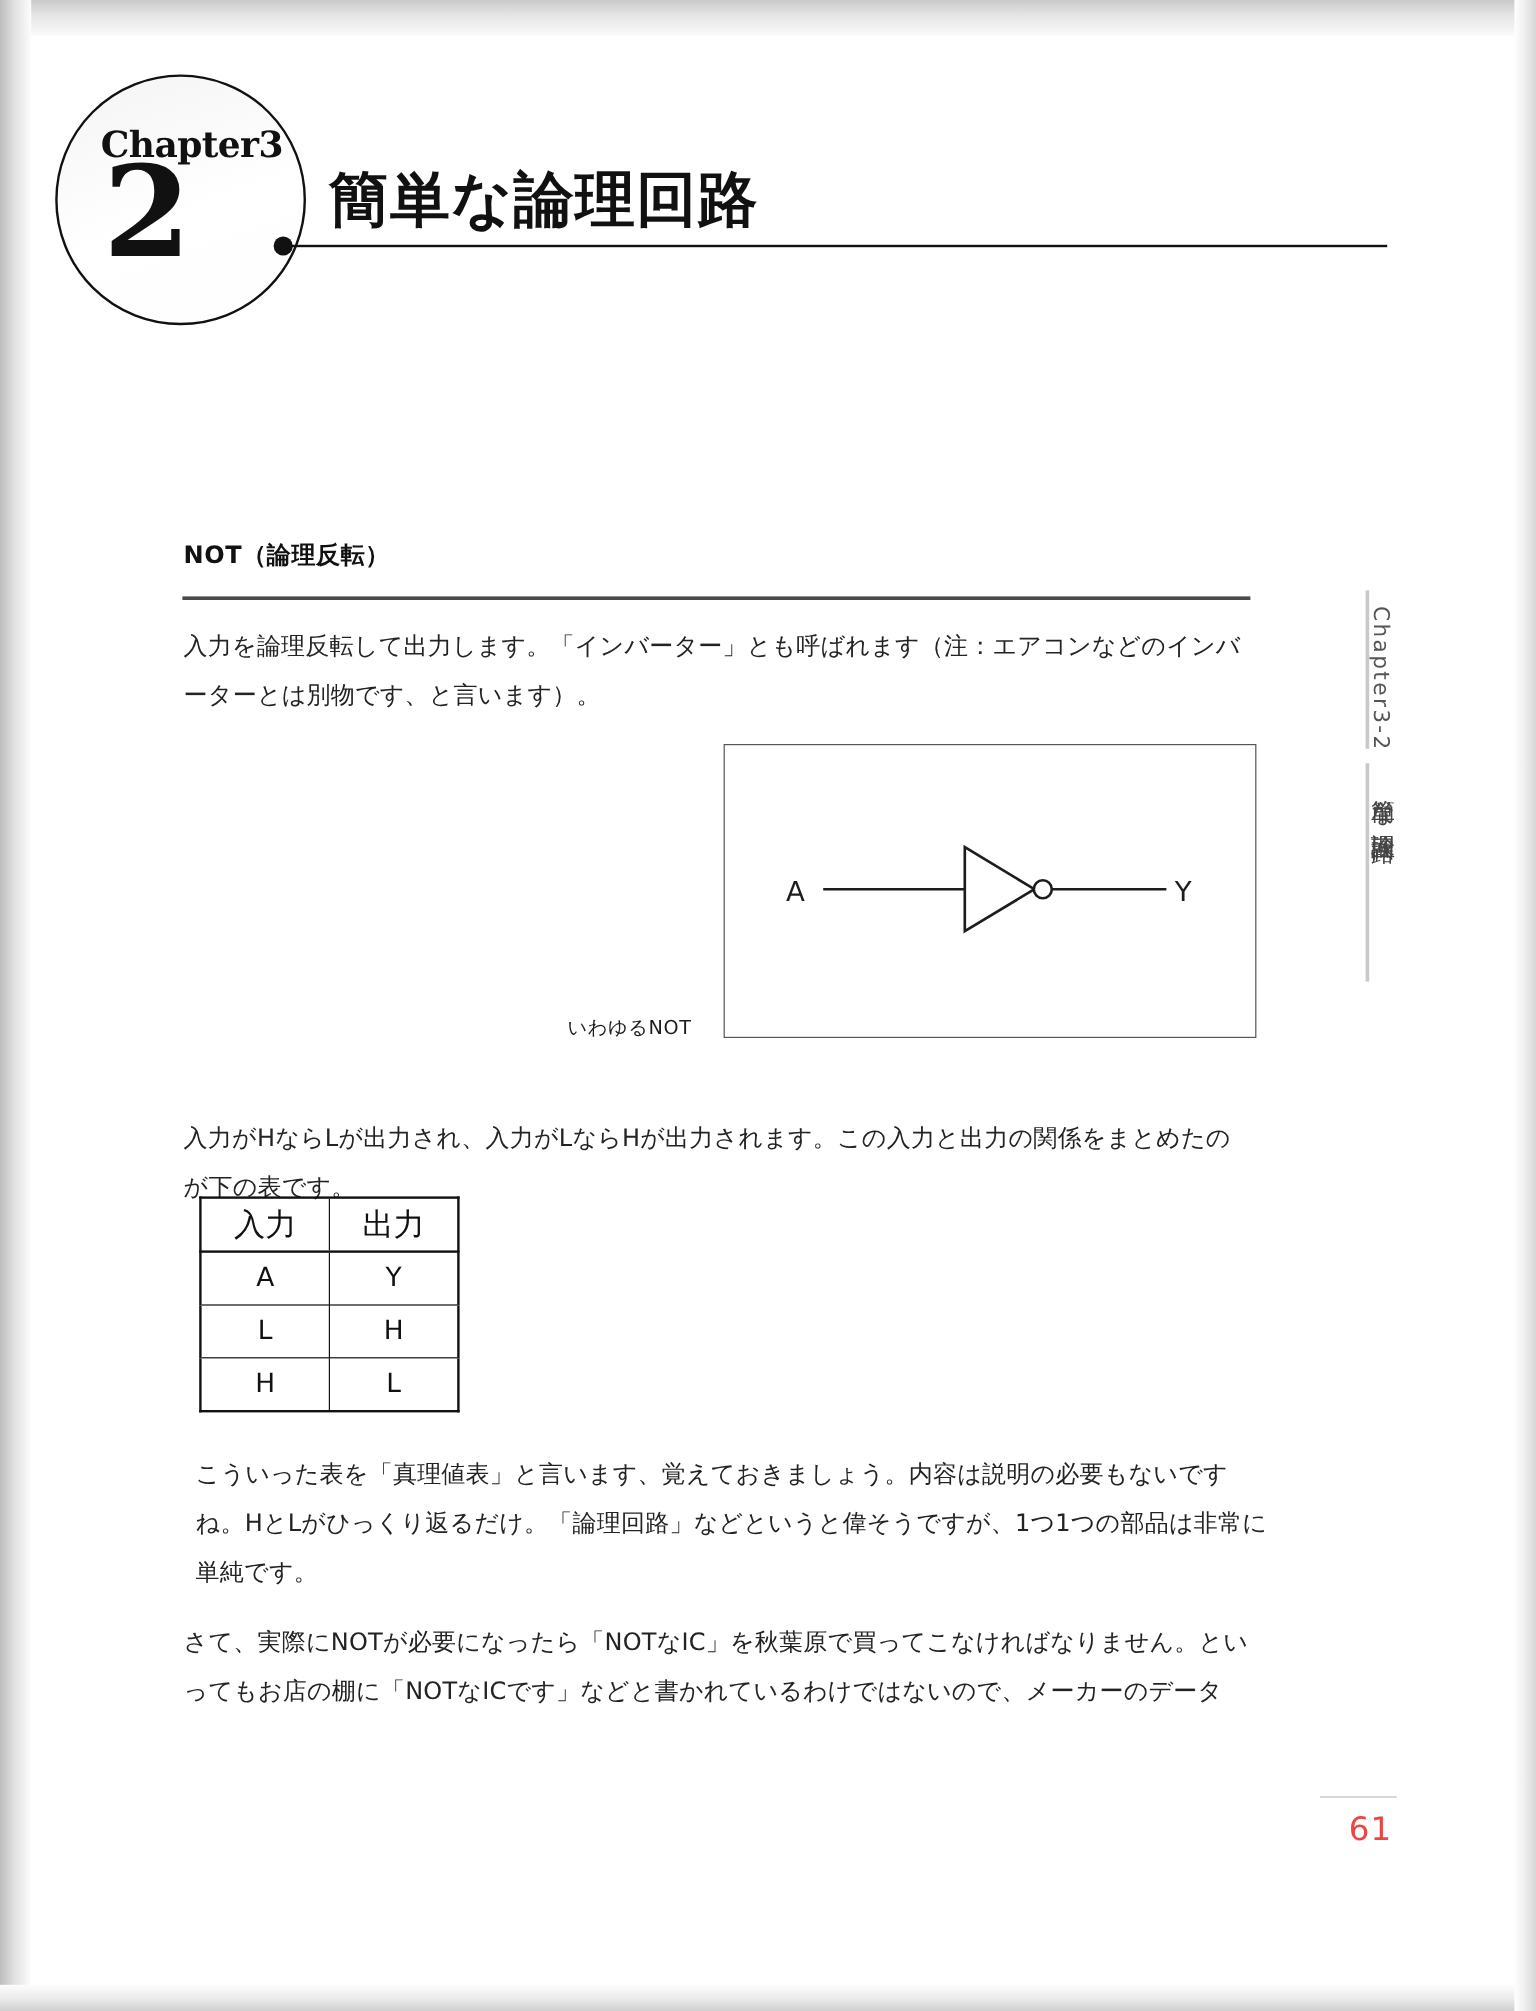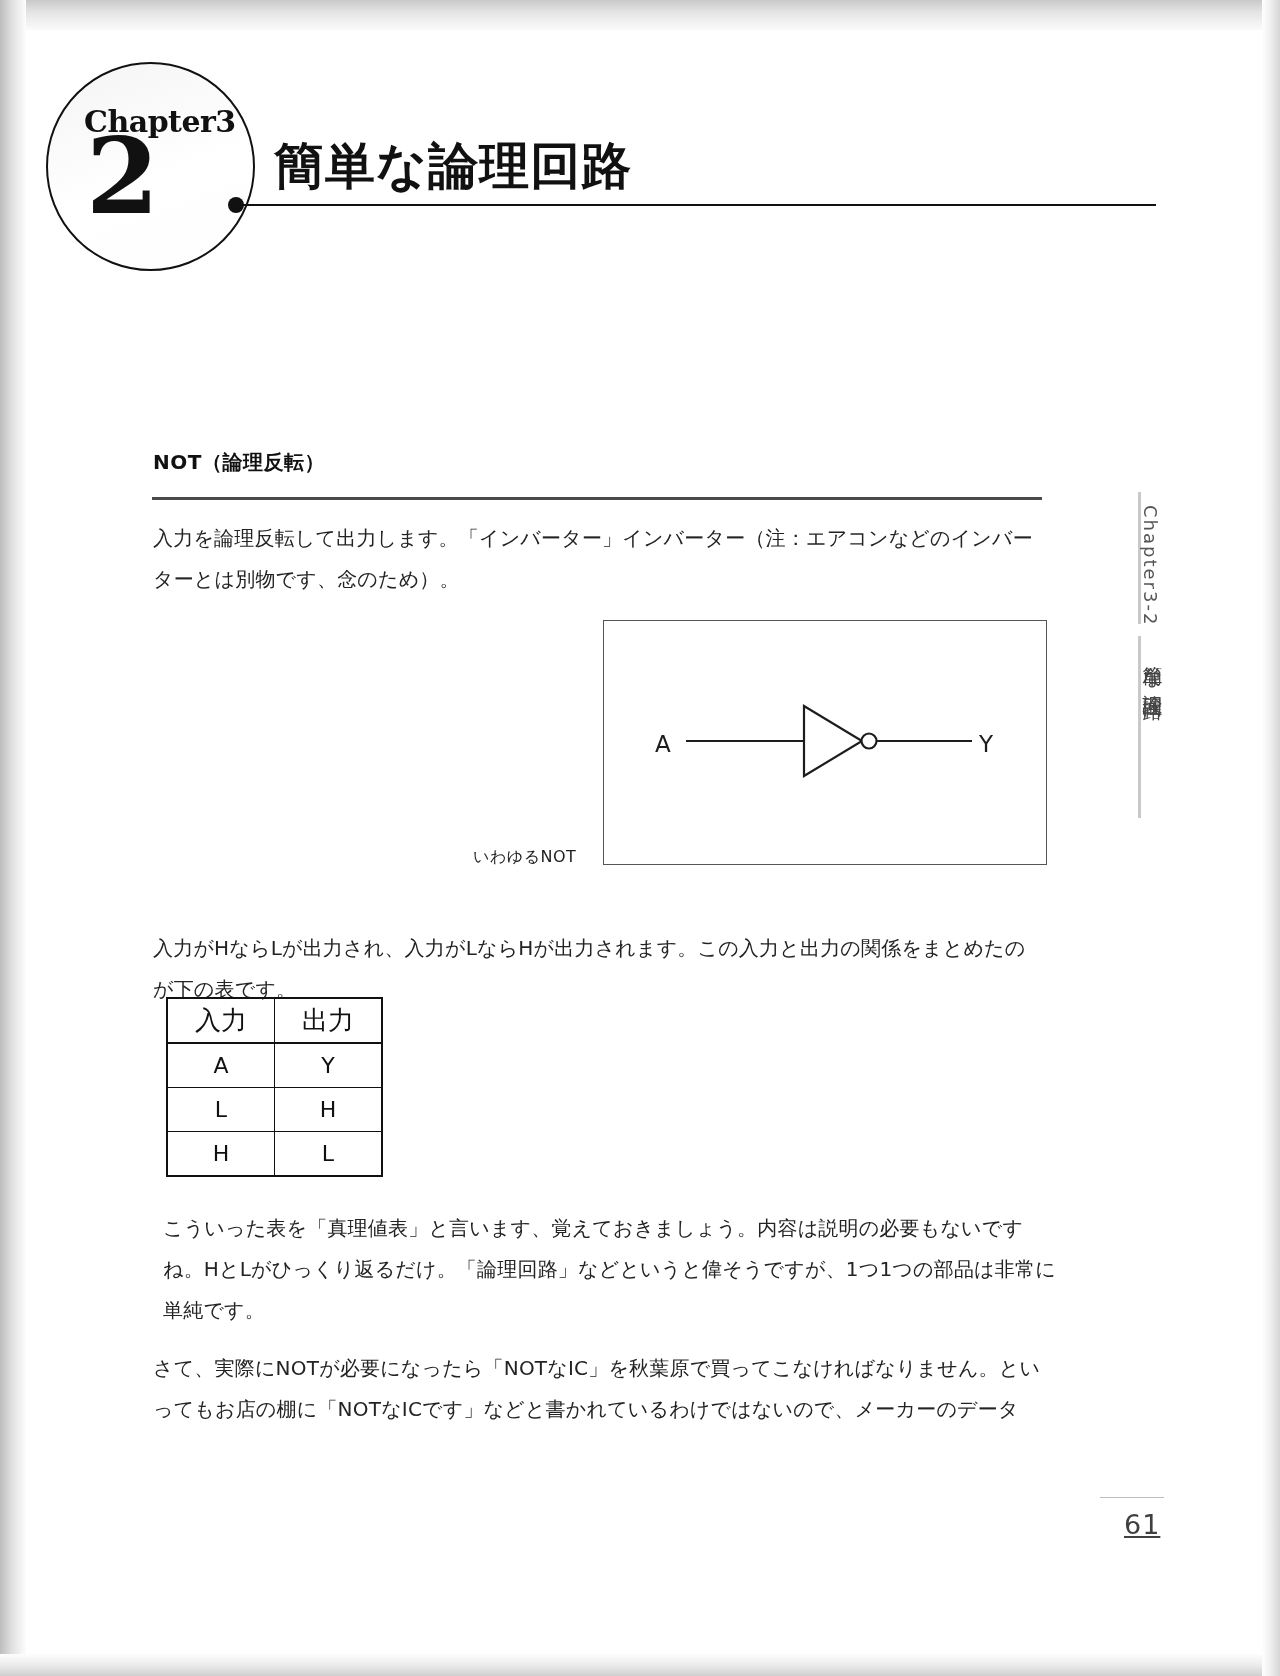--- a/index.html
+++ b/index.html
@@ -236,23 +236,22 @@
   }
   #side-tab-chapter { left: 1140px; top: 505px; }
   #side-tab-title   { left: 1140px; top: 650px; font-size: 20px; color: #444; }
 
   
   .page-number {
     position: absolute;
     left: 1124px;
     top: 1509px;
     font-size: 27px;
-    color: #404040;
+    color: #ef4444;
     letter-spacing: 1px;
-    text-decoration: underline;
   }
   .page-number-rule {
     position: absolute;
     left: 1100px;
     top: 1497px;
     width: 64px;
     height: 1px;
     background: #bdbdbd;
   }
 </style>
@@ -271,21 +270,21 @@
   <div class="chapter-number">2</div>
   <div class="chapter-dot"></div>
 
   <div class="section-title">簡単な論理回路</div>
   <div class="title-rule"></div>
 
 
   <div class="sub-heading">NOT（論理反転）</div>
   <div class="sub-heading-rule"></div>
 
-  <div class="body-text" id="para-intro">入力を論理反転して出力します。「インバーター」インバーター（注：エアコンなどのインバーターとは別物です、念のため）。</div>
+  <div class="body-text" id="para-intro">入力を論理反転して出力します。「インバーター」とも呼ばれます（注：エアコンなどのインバーターとは別物です、と言います）。</div>
 
   <div class="figure-box">
     <svg width="440" height="241" viewBox="0 0 440 241">
 
       <line x1="82" y1="120" x2="200" y2="120" stroke="#1d1d1d" stroke-width="2.2"></line>
 
       <polygon points="200,85 200,155 258,120" fill="none" stroke="#1d1d1d" stroke-width="2.2"></polygon>
 
       <circle cx="265" cy="120" r="7.5" fill="#ffffff" stroke="#1d1d1d" stroke-width="2.2"></circle>
 

